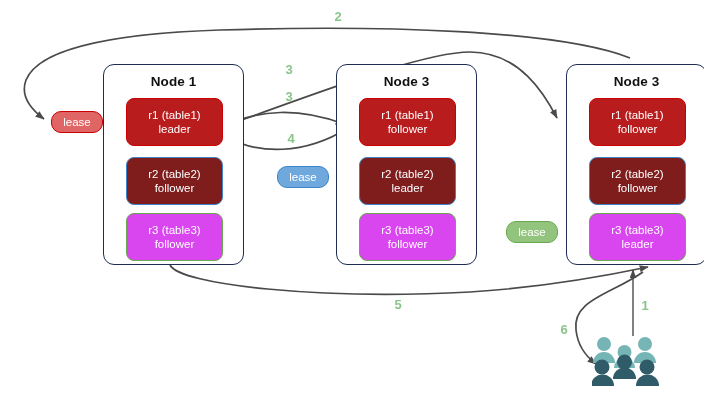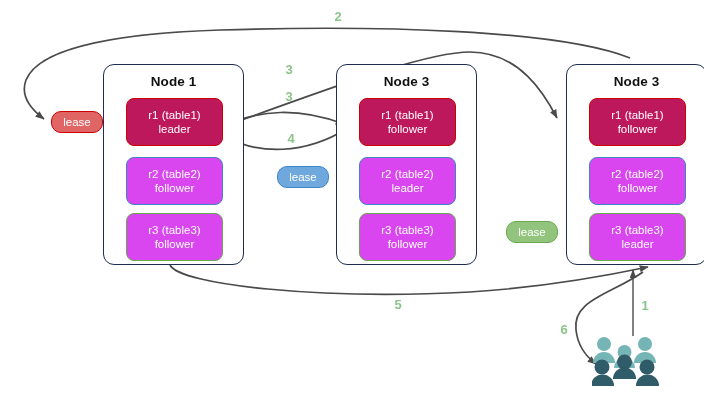--- a/index.html
+++ b/index.html
@@ -50,22 +50,22 @@
     display: flex;
     flex-direction: column;
     align-items: center;
     justify-content: center;
     color: #ffffff;
     font-size: 11.5px;
     line-height: 14px;
     text-align: center;
   }
   .replica .ln { display: block; }
-  .rep-red   { background: #be185d; border-color: #cc0000; }
-  .rep-blue  { background: #d946ef; border-color: #3d85c6; }
+  .rep-red   { background: #b91c1c; border-color: #cc0000; }
+  .rep-blue  { background: #7f1d1d; border-color: #3d85c6; }
   .rep-green { background: #d946ef; border-color: #6aa84f; }
 
   .lease {
     position: absolute;
     box-sizing: border-box;
     border-radius: 10px;
     border-width: 1.6px;
     border-style: solid;
     color: #ffffff;
     font-size: 11.5px;

